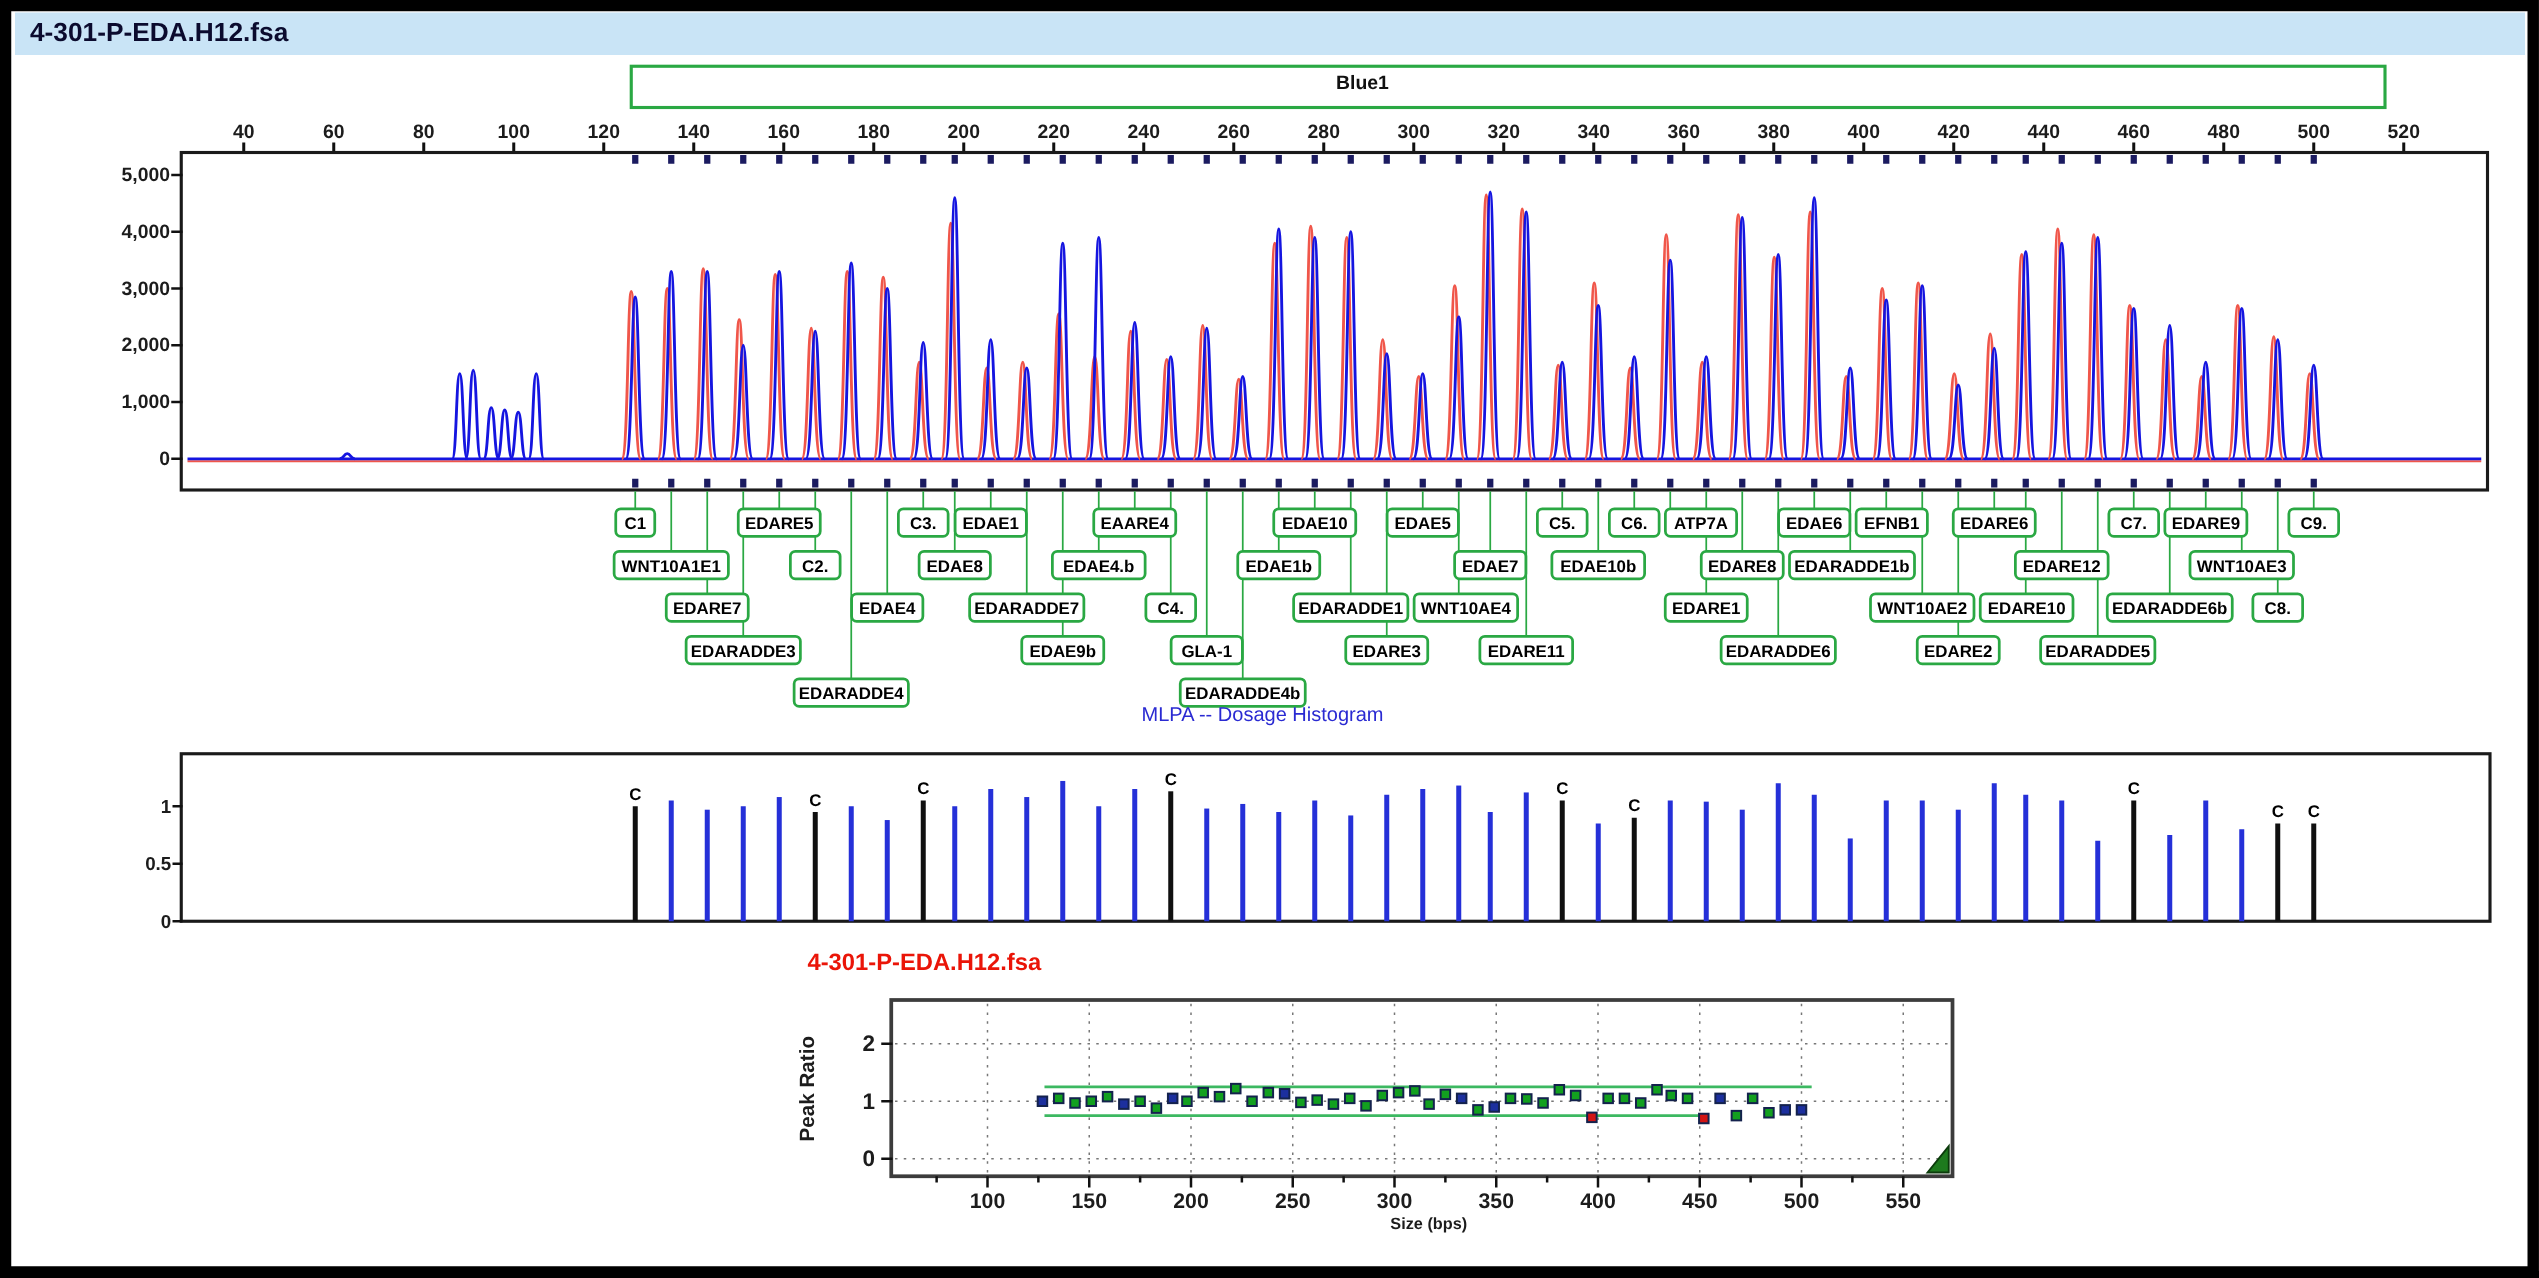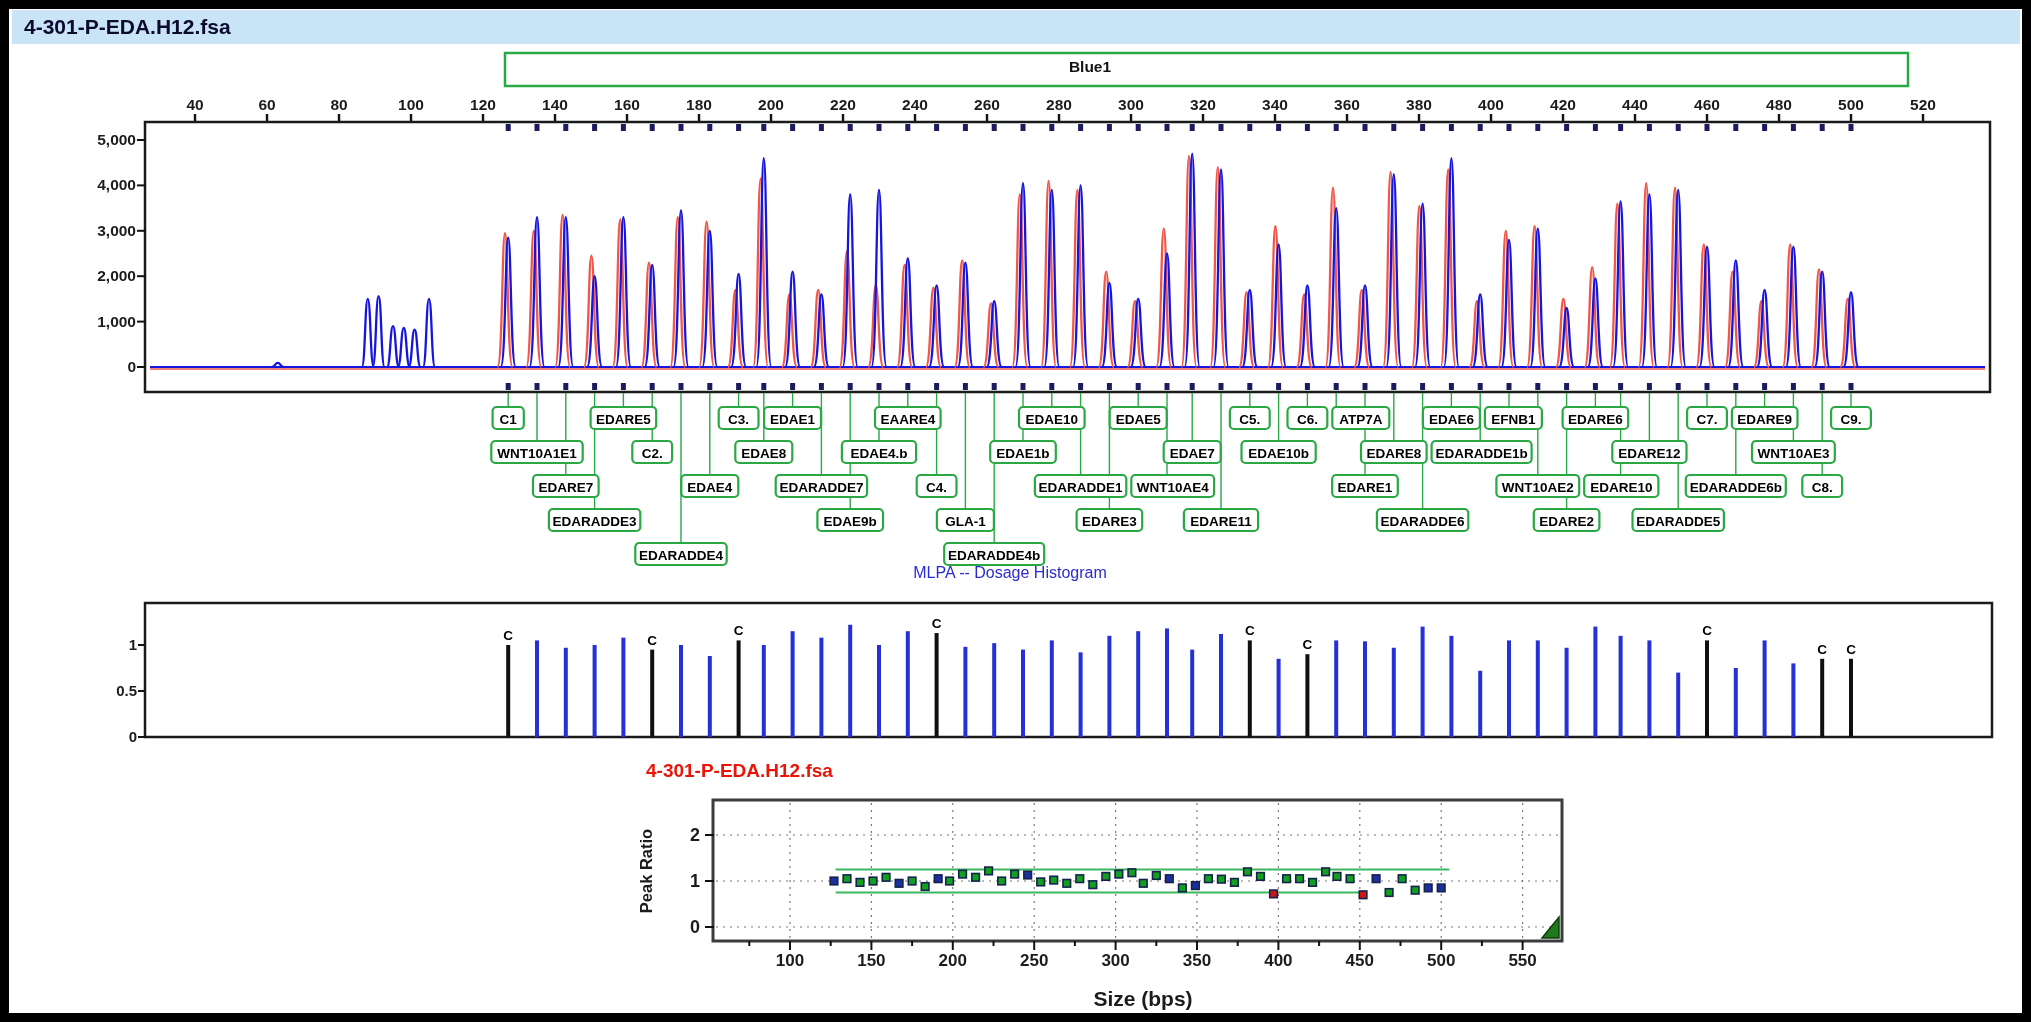--- a/index.html
+++ b/index.html
@@ -11,21 +11,21 @@
             line-height:34px;padding-left:12px;box-sizing:border-box;
             font-size:21px;font-weight:bold;color:#0b0b2e;}
   #blue1-label{left:980px;top:58px;width:220px;text-align:center;
                font-size:15.5px;font-weight:bold;color:#111;}
   #mlpa-title{left:710px;top:564px;width:600px;text-align:center;
               font-size:16px;font-weight:normal;color:#2a2ad2;}
   #ratio-title{left:646px;top:760px;font-size:19px;font-weight:bold;color:#ea1508;}
   #peak-ratio-label{left:579px;top:859px;width:140px;height:24px;text-align:center;
                     transform:rotate(-90deg);font-size:16.5px;font-weight:bold;color:#1c1c1c;}
   #size-bps-label{left:1043px;top:971px;width:200px;text-align:center;
-                  font-size:21px;font-weight:bold;color:#1c1c1c;margin-top:16px;}
+                  font-size:13px;font-weight:bold;color:#1c1c1c;}
 </style>
 </head>
 <body>
 
 <svg id="canvas" width="2031" height="1022">
     <rect x="9" y="9" width="2013" height="1004" fill="#ffffff"></rect>
     <rect x="505" y="53" width="1403" height="33" fill="#fff" stroke="#2aa843" stroke-width="2.5"></rect>
     <text x="195" y="110" fill="#1c1c1c" font-size="15.5px" font-weight="bold" text-anchor="middle" font-family="&quot;Liberation Sans&quot;,sans-serif">40</text>
     <rect x="193.8" y="114" width="2.4" height="8" fill="#111"></rect>
     <text x="267" y="110" fill="#1c1c1c" font-size="15.5px" font-weight="bold" text-anchor="middle" font-family="&quot;Liberation Sans&quot;,sans-serif">60</text>

